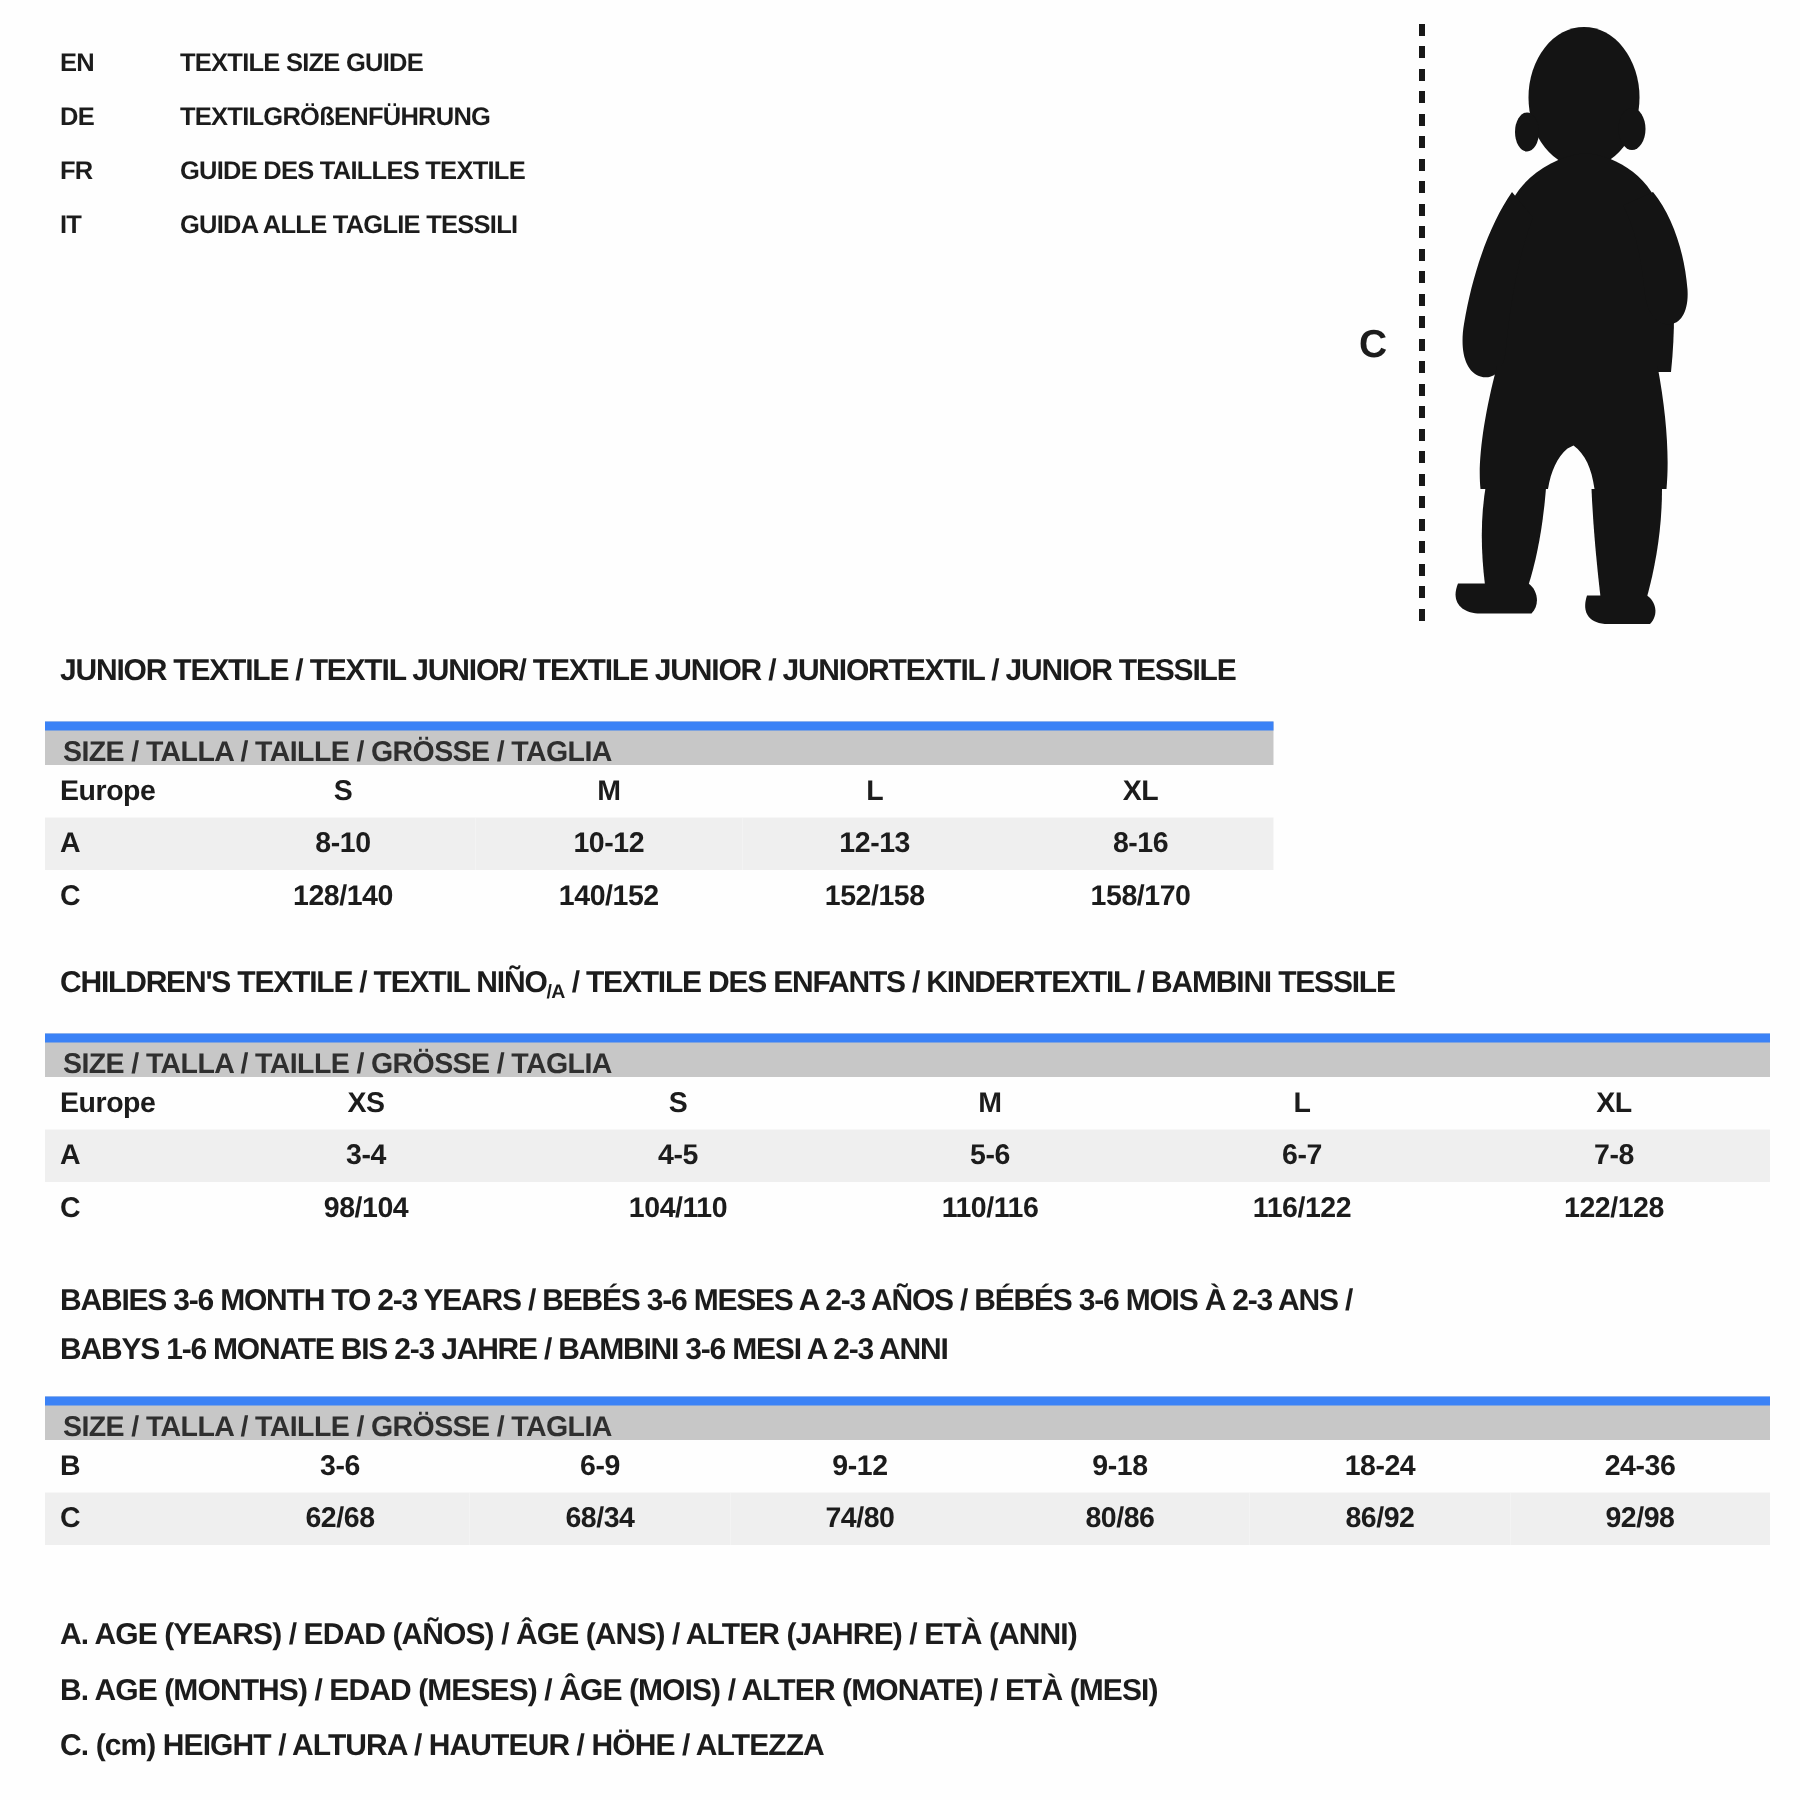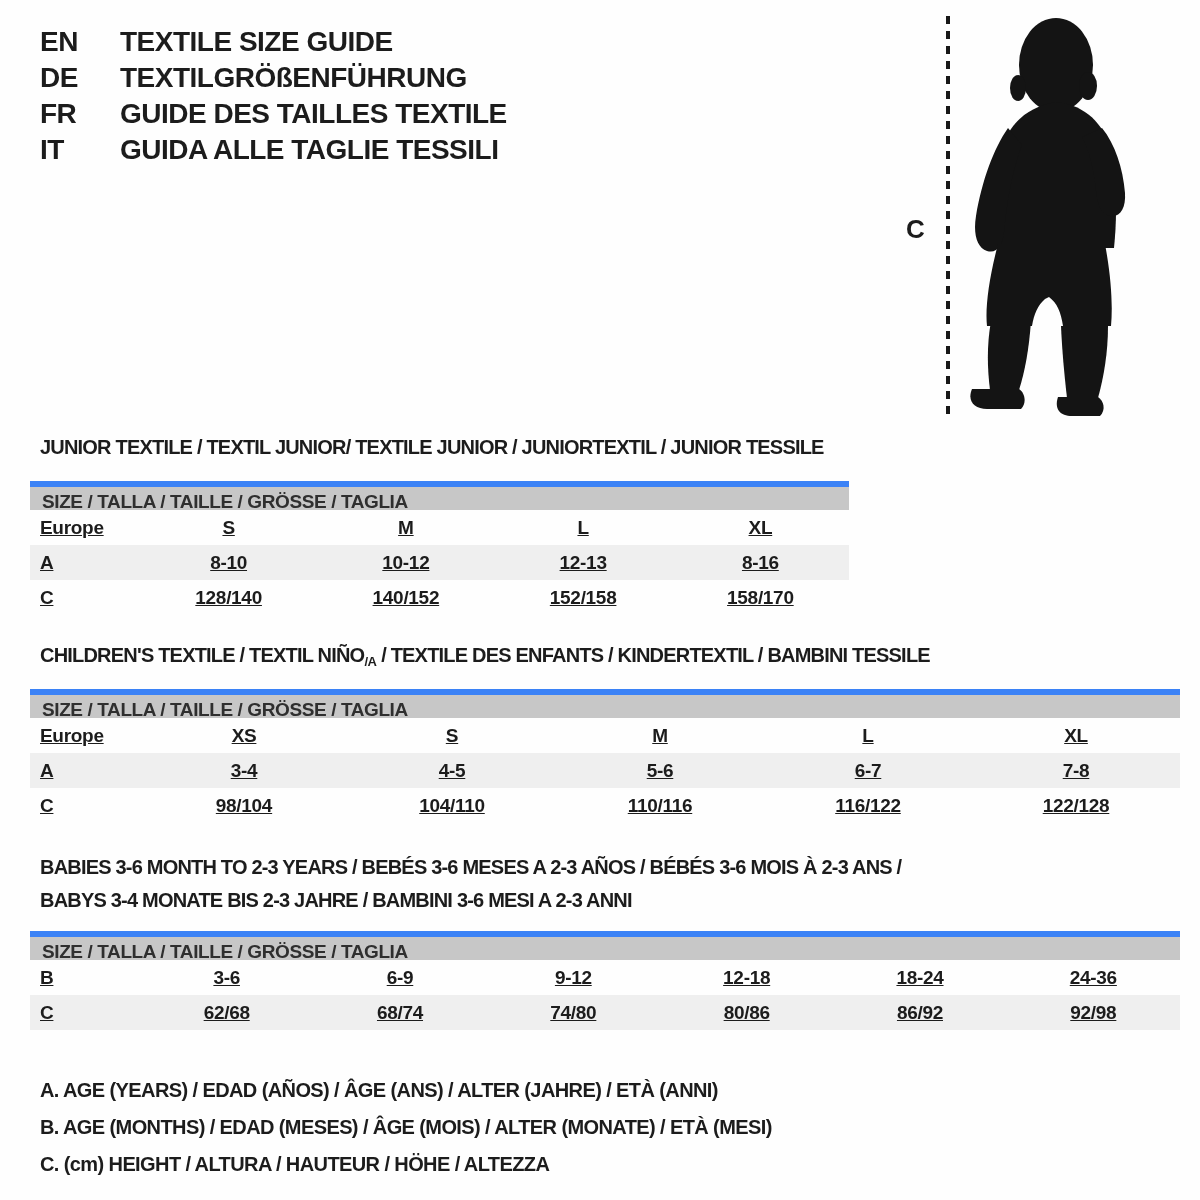--- a/index.html
+++ b/index.html
@@ -5,21 +5,21 @@
   html,body{margin:0;padding:0;}
   body{background:#ffffff;}
   .page{
     position:relative;width:1200px;height:1200px;background:#fefefe;
     font-family:"Liberation Sans","DejaVu Sans",sans-serif;
     color:var(--ink,#1c1c1c);overflow:hidden;
     -webkit-font-smoothing:antialiased;
   }
   
   .langs{position:absolute;left:40px;top:30px;list-style:none;margin:0;padding:0;}
-  .langs li{display:flex;margin-bottom:13px;font-size:28px;font-weight:bold;line-height:23px;letter-spacing:-0.5px;}
+  .langs li{display:flex;margin-bottom:13px;font-size:17px;font-weight:bold;line-height:23px;letter-spacing:-0.5px;}
   .langs .code{width:80px;flex:0 0 80px;}
   
   .measure-line{
     position:absolute;left:946px;top:16px;width:4px;height:402px;
     background:repeating-linear-gradient(to bottom,#181818 0px,#181818 8px,transparent 8px,transparent 15px);
   }
   .measure-label{position:absolute;left:906px;top:214px;font-size:26px;font-weight:bold;}
   .baby{position:absolute;left:968px;top:18px;width:164px;height:399px;}
   .baby *{fill:#141414;}
   
@@ -30,21 +30,21 @@
   .t3{top:851px;line-height:33px;}
   .t3 .line{display:block;}
   
   .tbl{position:absolute;}
   .band{
     height:29px;line-height:29px;padding-left:12px;
     background:var(--band-gray,#c7c7c7);color:#2f2f2f;
     font-size:19px;font-weight:bold;letter-spacing:-0.4px;
     border-top:6px solid #3b82f6;box-sizing:border-box;
   }
-  .tbl table{border-collapse:collapse;width:100%;table-layout:fixed;text-decoration:underline;}
+  .tbl table{border-collapse:collapse;width:100%;table-layout:fixed;}
   .tbl td{
     height:35px;padding:0;text-align:center;vertical-align:middle;
     font-size:19px;font-weight:bold;letter-spacing:-0.3px;
   }
   .tbl td.lbl{text-align:left;padding-left:10px;}
   .tbl tr.shaded{background:var(--row-shade,#efefef);}
   .tbl-junior{left:30px;top:481px;width:819px;}
   .tbl-children{left:30px;top:689px;width:1150px;}
   .tbl-babies{left:30px;top:931px;width:1150px;}
   
@@ -164,48 +164,48 @@
           <td>110/116</td>
           <td>116/122</td>
           <td>122/128</td>
         </tr>
       </tbody>
     </table>
   </div>
 
   <h2 class="sec-title t3">
     <span class="line">BABIES 3-6 MONTH TO 2-3 YEARS / BEBÉS 3-6 MESES A 2-3 AÑOS / BÉBÉS 3-6 MOIS À 2-3 ANS /</span>
-    <span class="line">BABYS 3-4 MONATE BIS 2-3 JAHRE / BAMBINI 3-6 MESI A 2-3 ANNI</span>
+    <span class="line">BABYS 1-6 MONATE BIS 2-3 JAHRE / BAMBINI 3-6 MESI A 2-3 ANNI</span>
   </h2>
   <div class="tbl tbl-babies">
     <div class="band">SIZE / TALLA / TAILLE / GRÖSSE / TAGLIA</div>
     <table>
       <colgroup>
           <col style="width:110px">
           <col>
           <col>
           <col>
           <col>
           <col>
           <col>
         </colgroup>
       <tbody>
         <tr>
           <td class="lbl">B</td>
           <td>3-6</td>
           <td>6-9</td>
           <td>9-12</td>
-          <td>12-18</td>
+          <td>9-18</td>
           <td>18-24</td>
           <td>24-36</td>
         </tr>
         <tr class="shaded">
           <td class="lbl">C</td>
           <td>62/68</td>
-          <td>68/74</td>
+          <td>68/34</td>
           <td>74/80</td>
           <td>80/86</td>
           <td>86/92</td>
           <td>92/98</td>
         </tr>
       </tbody>
     </table>
   </div>
 
   <div class="legend">

